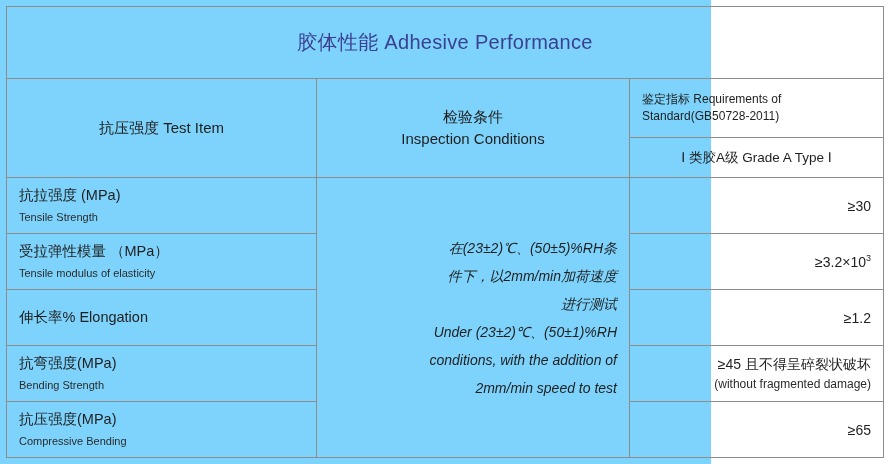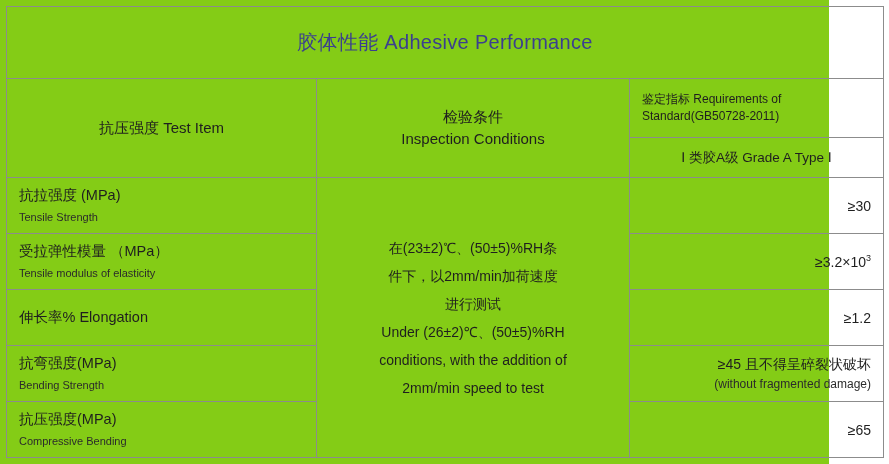--- a/index.html
+++ b/index.html
@@ -6,24 +6,24 @@
     margin: 0;
     padding: 0;
     background: #ffffff;
   }
   body {
     font-family: "Liberation Sans", sans-serif;
     color: #1f1f1f;
   }
   #page {
     position: relative;
-    width: 829px;
+    width: 711px;
     height: 464px;
     box-sizing: border-box;
-    background: #84cc16;
+    background: #7dd3fc;
     padding: 6px 6px 6px 6px;
   }
   table.perf {
     width: 877px;
     height: 452px;
     border-collapse: collapse;
     table-layout: fixed;
   }
   table.perf td {
     border: 1px solid #8c8c8c;
@@ -75,23 +75,24 @@
   }
   .item-cell .en {
     display: block;
     font-size: 11px;
     color: #2b2b2b;
     margin-top: 2px;
   }
   .cond-cell {
     font-size: 14px;
     line-height: 2.0;
-    text-align: center;
+    text-align: right;
     padding: 10px 28px;
     color: #1f1f1f;
+    font-style: italic;
   }
   .cond-cell p {
     margin: 0;
   }
   .req-cell {
     font-size: 14px;
     text-align: right;
     padding-left: 22px;
   }
   .req-cell .main {
@@ -145,21 +146,21 @@
 
       <tr style="height:56px;">
         <td class="item-cell">
           <span class="cn">抗拉强度 (MPa)</span>
           <span class="en">Tensile Strength</span>
         </td>
         <td class="cond-cell" rowspan="5">
           <p>在(23±2)℃、(50±5)%RH条</p>
           <p>件下，以2mm/min加荷速度</p>
           <p>进行测试</p>
-          <p>Under (26±2)℃、(50±5)%RH</p>
+          <p>Under (23±2)℃、(50±1)%RH</p>
           <p>conditions, with the addition of</p>
           <p>2mm/min speed to test</p>
         </td>
         <td class="req-cell">
           <span class="main">≥30</span>
         </td>
       </tr>
 
       <tr style="height:56px;">
         <td class="item-cell">

